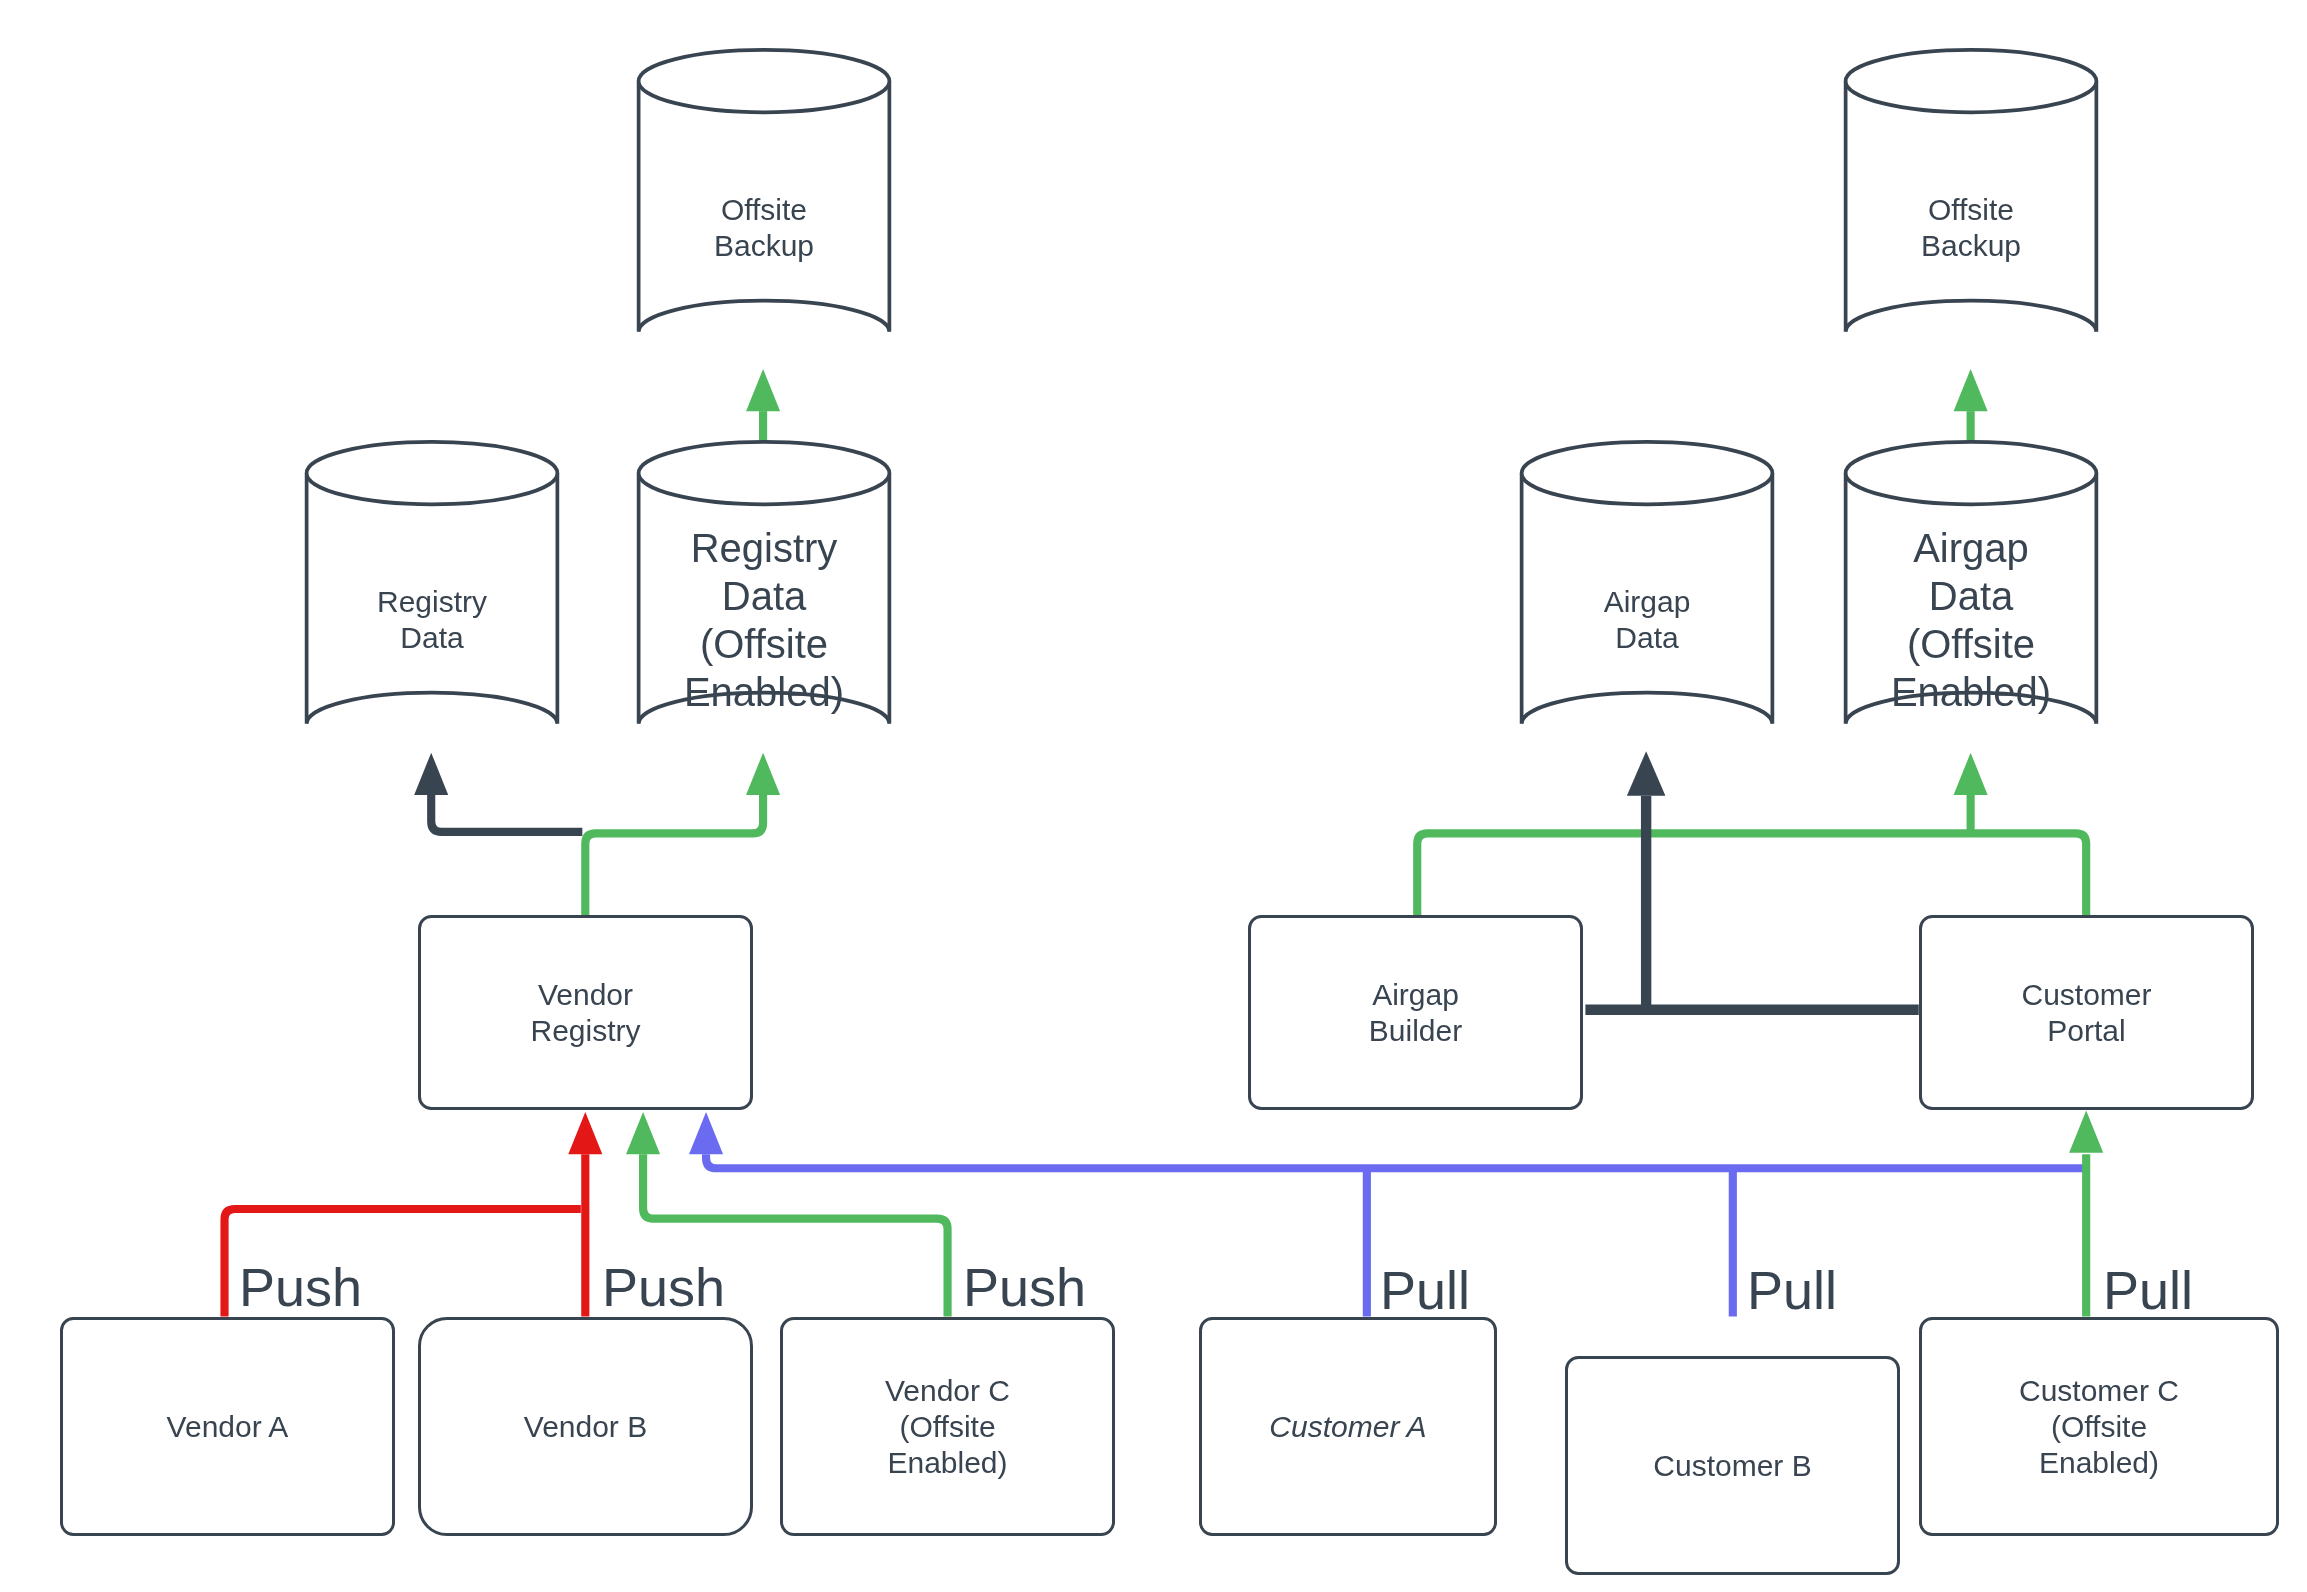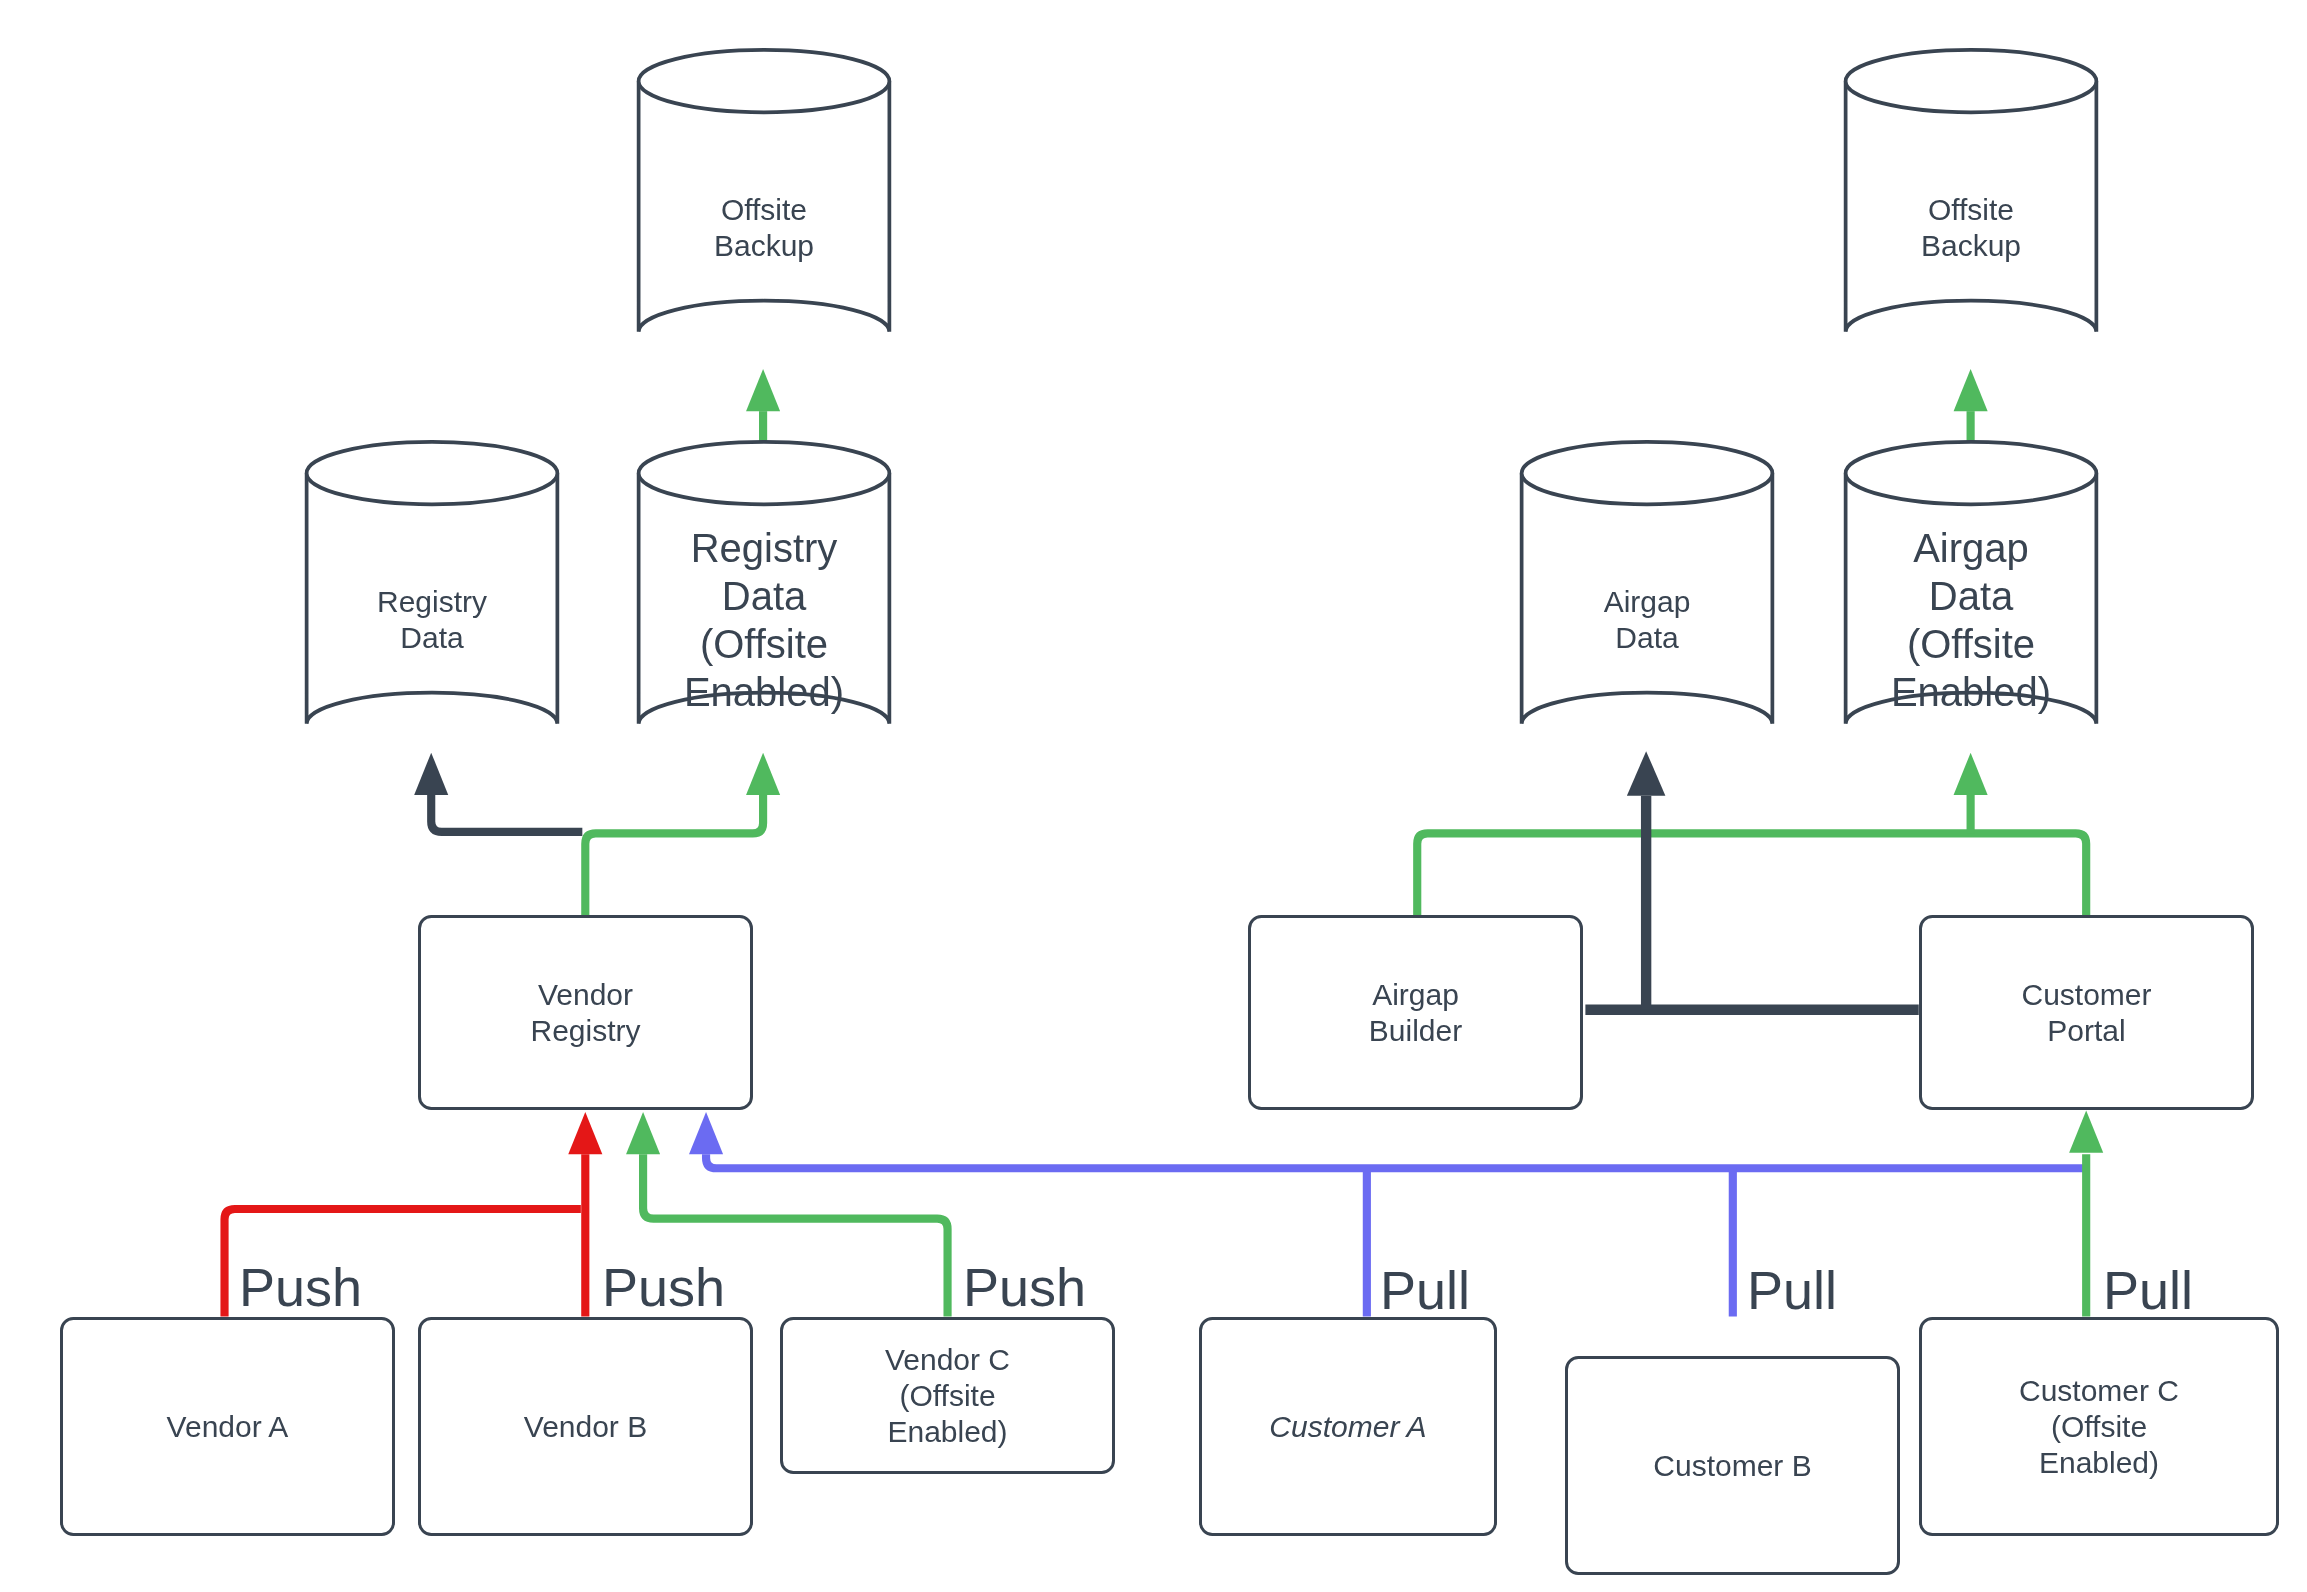--- a/index.html
+++ b/index.html
@@ -181,25 +181,25 @@
 
   <div class="node box" style="left:1919px;top:915px;width:335px;height:195px;">
     <div class="label">Customer
 Portal</div>
   </div>
 
   <div class="node box" style="left:60px;top:1317px;width:335px;height:219px;">
     <div class="label">Vendor A</div>
   </div>
 
-  <div class="node box" style="left:418px;top:1317px;width:335px;height:219px;">
+  <div class="node box" style="left:418px;top:1317px;width:335px;height:219px;border-radius:29px;">
     <div class="label">Vendor B</div>
   </div>
 
-  <div class="node box" style="left:780px;top:1317px;width:335px;height:157px;">
+  <div class="node box" style="left:780px;top:1317px;width:335px;height:219px;border-radius:14px;">
     <div class="label">Vendor C
 (Offsite
 Enabled)</div>
   </div>
 
   <div class="node box" style="left:1199px;top:1317px;width:298px;height:219px;font-style:italic;">
     <div class="label">Customer A</div>
   </div>
 
   <div class="node box" style="left:1565px;top:1317px;width:335px;height:219px;margin-top:39px;">

